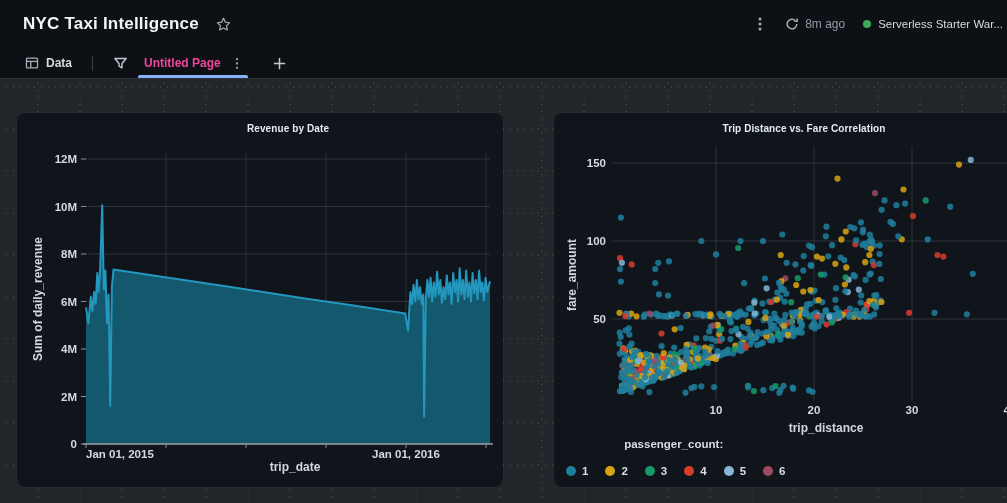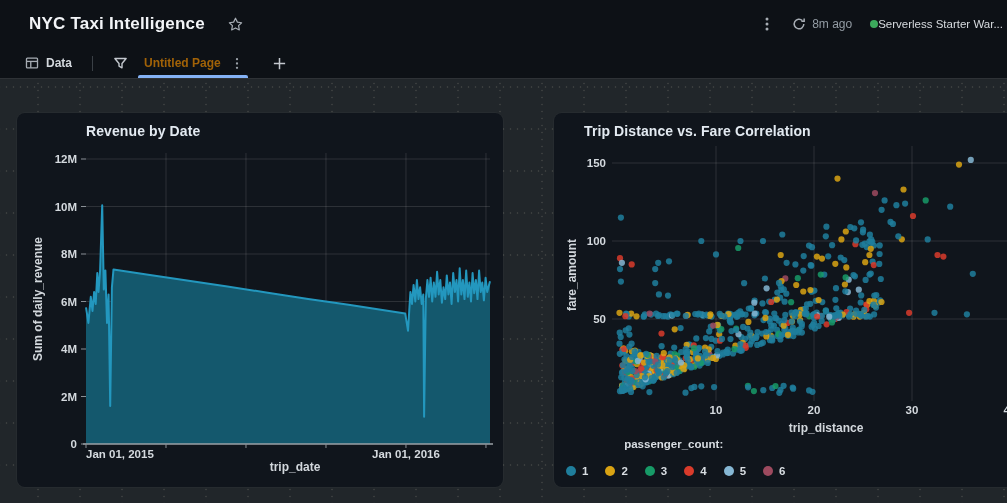--- a/index.html
+++ b/index.html
@@ -4,52 +4,52 @@
 <style>
   html,body{margin:0;padding:0;background:#0D1116;}
   body{width:1007px;height:503px;overflow:hidden;font-family:"Liberation Sans","DejaVu Sans",sans-serif;
        -webkit-font-smoothing:antialiased;color:#E6EAEE;}
   .app{width:1007px;height:503px;display:flex;flex-direction:column;}
 
   
   header{height:48px;display:flex;align-items:center;justify-content:space-between;
          padding:0 4px 0 17px;background:#0D1116;flex:0 0 auto;}
   .title-row{display:flex;align-items:center;gap:10px;}
-  .title-row h1{font-size:17px;font-weight:700;margin:12px;color:#F2F4F7;letter-spacing:.2px;}
+  .title-row h1{font-size:17px;font-weight:700;margin:6px;color:#F2F4F7;letter-spacing:.2px;}
   .icon{color:#A7ADB4;display:inline-flex;align-items:center;justify-content:center;}
   .icon svg{display:block;}
   .header-right{display:flex;align-items:center;gap:18px;min-width:0;}
   .refresh{display:flex;align-items:center;gap:6px;color:#939CA4;font-size:12px;cursor:default;}
-  .warehouse{display:flex;align-items:center;min-width:0;}
+  .warehouse{display:flex;align-items:center;gap:7px;min-width:0;}
   .status-dot{width:8px;height:8px;border-radius:50%;flex:0 0 auto;}
   .warehouse-name{font-size:11.5px;color:#D7DBDF;white-space:nowrap;overflow:hidden;max-width:126px;}
 
   
   nav{height:30px;display:flex;align-items:center;padding-left:17px;background:#0D1116;flex:0 0 auto;gap:2px;}
   .tab{display:flex;align-items:center;gap:7px;padding:0 8px;height:100%;position:relative;
        font-size:12px;font-weight:600;color:#D3D8DD;cursor:pointer;}
-  .tab.active{color:#a16207;font-weight:700;padding:0 6px;}
+  .tab.active{color:#ec4899;font-weight:700;padding:0 6px;}
   .tab-underline{position:absolute;left:0;right:0;bottom:0;height:3px;border-radius:2px 2px 0 0;}
   .vdivider{width:1px;height:15px;background:#3A4046;margin:0 10px;}
   .iconbtn{background:none;border:none;padding:4px 8px;display:inline-flex;align-items:center;cursor:pointer;color:#C3C8CE;}
   .kebab-sm{margin-left:4px;}
 
   
   main{position:relative;flex:1 1 auto;background:#21262A;border-top:1px solid rgba(255,255,255,0.06);
     background-image:
       radial-gradient(circle, rgba(210,200,180,0.14) 0.9px, transparent 1.15px),
       radial-gradient(circle, rgba(210,200,180,0.14) 0.9px, transparent 1.15px);
     background-size:7px 42px,42px 7px;
     background-position:17px 29px,17px 29px;}
   .card{position:absolute;top:34px;height:374px;background:#10151C;border-radius:8px;
         box-shadow:0 0 0 1px rgba(255,255,255,0.025);}
   .card-left{left:17px;width:486px;}
   .card-right{left:510px;width:483px;margin-left:44px;}
-  .card h2{position:absolute;top:10px;margin:0;font-size:14px;font-weight:700;color:#E3EAF1;
-           letter-spacing:.1px;}
+  .card h2{position:absolute;top:10px;margin:0;font-size:10px;font-weight:700;color:#E3EAF1;
+           text-align:center;letter-spacing:.1px;}
   .card-left h2{left:69px;width:404px;}
   .card-right h2{left:30px;width:440px;}
   .axis-title{position:absolute;font-size:12px;font-weight:700;color:#D2D7DC;white-space:nowrap;}
   .axis-title.rot{transform:translate(-50%,-50%) rotate(-90deg);}
   .xlab{text-align:center;}
   .chart-svg{position:absolute;left:0;top:0;}
   svg text{font-family:"Liberation Sans","DejaVu Sans",sans-serif;font-weight:700;fill:#D4D9DE;}
   .tick-label{font-size:11.5px;}
 
   

